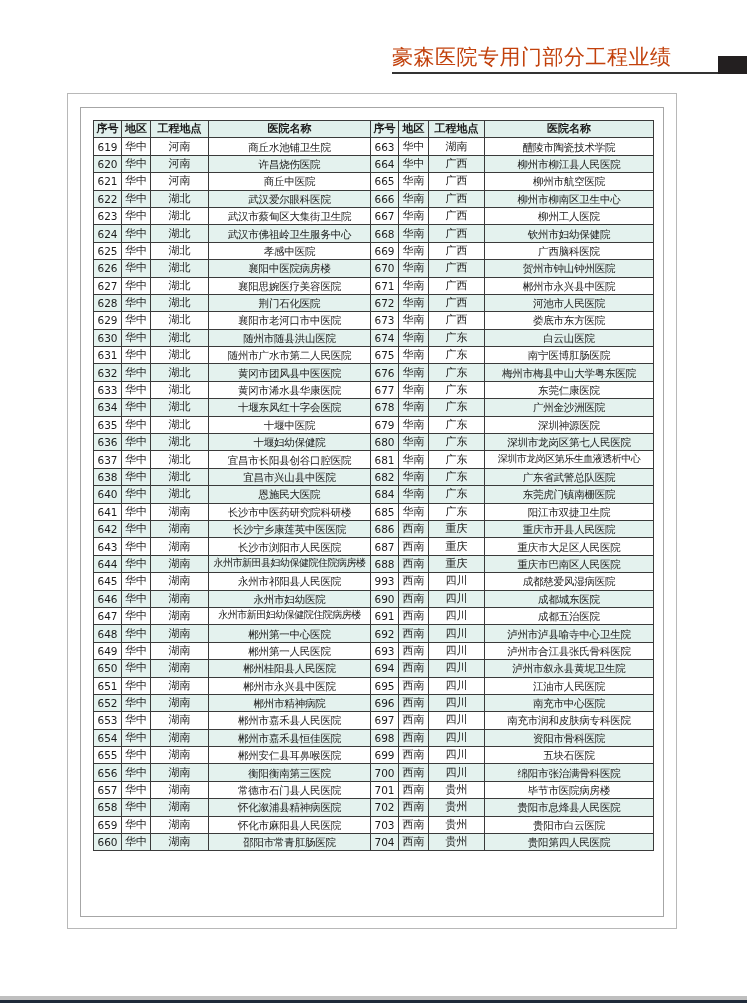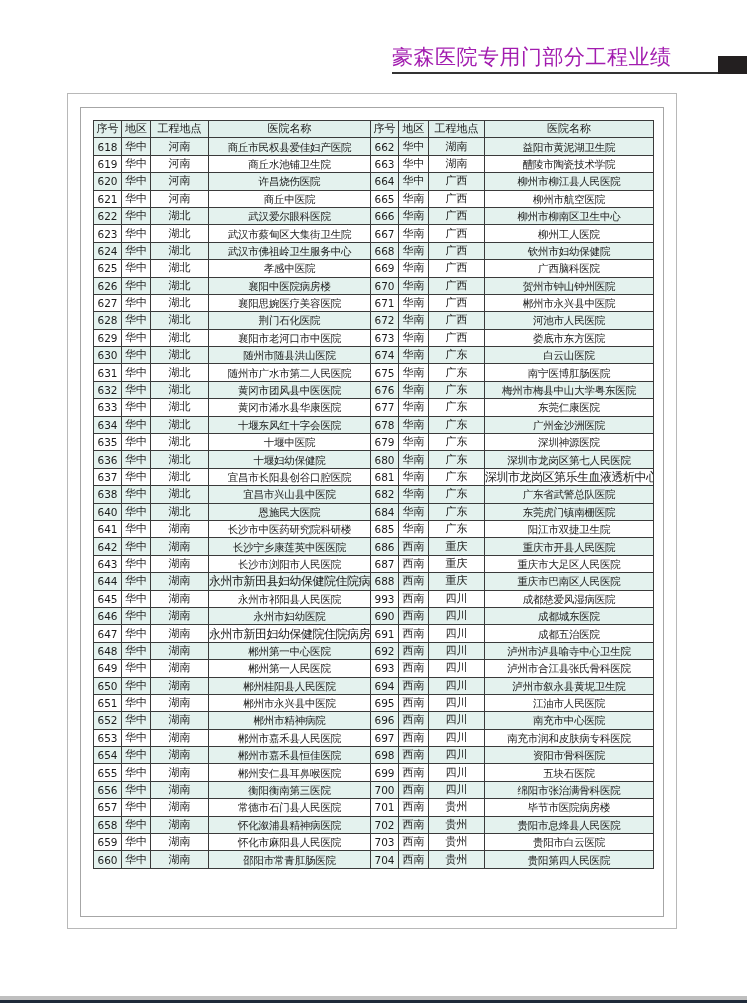--- a/index.html
+++ b/index.html
@@ -1,31 +1,31 @@
 <!DOCTYPE html>
 <html><head>
 <meta charset="utf-8">
 <style>
   html, body { margin:0; padding:0; }
   body { width:747px; height:1003px; background:#ffffff; position:relative; overflow:hidden;
          font-family:"DejaVu Sans", "Liberation Sans", sans-serif; }
   .title-wrap { position:absolute; left:392px; top:40px; width:355px; height:34px; }
-  .title-text { position:absolute; left:0; top:4px; font-size:21px; color:#a21caf; letter-spacing:0.5px; white-space:nowrap; line-height:26px; }
+  .title-text { position:absolute; left:0; top:4px; font-size:21px; color:#c2410c; letter-spacing:0.5px; white-space:nowrap; line-height:26px; }
   .title-underline { position:absolute; left:0; top:32px; width:326px; height:2px; background:#333; }
   .title-block { position:absolute; left:326px; top:16px; width:29px; height:18px; background:#231f20; }
   .frame-outer { position:absolute; left:67px; top:93px; width:610px; height:836px; border:1px solid #b8b8b8; box-sizing:border-box; }
   .frame-inner { position:absolute; left:80px; top:107px; width:584px; height:810px; border:1px solid #a6a6a6; box-sizing:border-box; }
   table.records { position:absolute; left:93px; top:120px; border-collapse:collapse; table-layout:fixed; width:560px; }
   table.records td, table.records th { border:1px solid #3a3a3a; height:16.4px; padding:0; font-size:11px; line-height:16px;
       text-align:center; white-space:nowrap; overflow:hidden; color:#1a1a1a; font-weight:normal; }
-  table.records tr.hdr th { background:#e1f0ec; }
+  table.records tr.hdr th { background:#e1f0ec;font-weight:bold; }
   table.records tr.shade td { background:#e4f2ee; }
   table.records td.no { font-size:10.5px; }
   table.records td.name { font-size:10.5px; letter-spacing:-0.2px; }
-  table.records td.name.long { font-size:12px; letter-spacing:-0.5px; }
+  table.records td.name.long { font-size:10px; letter-spacing:-0.5px;font-family:Liberation Mono, monospace; }
   table.records .sep { border-left:1.5px solid #3a3a3a; }
   .bottom-bar { position:absolute; left:0; top:996px; width:747px; height:4px; background:#bfbfbf; }
   .bottom-bar2 { position:absolute; left:0; top:1000px; width:747px; height:3px; background:#1f2a3a; }
 </style>
 </head>
 <body>
 
 <div class="title-wrap">
   <div class="title-text">豪森医院专用门部分工程业绩</div>
   <div class="title-underline"></div>
@@ -52,30 +52,20 @@
       <th>地区</th>
       <th>工程地点</th>
       <th>医院名称</th>
       <th class="sep">序号</th>
       <th>地区</th>
       <th>工程地点</th>
       <th>医院名称</th>
     </tr>
   </thead>
   <tbody id="table-body">
-      <tr class="shade">
-        <td class="no">618</td>
-        <td>华中</td>
-        <td>河南</td>
-        <td class="name">商丘市民权县爱佳妇产医院</td>
-        <td class="no sep">662</td>
-        <td>华中</td>
-        <td>湖南</td>
-        <td class="name">益阳市黄泥湖卫生院</td>
-      </tr>
       <tr>
         <td class="no">619</td>
         <td>华中</td>
         <td>河南</td>
         <td class="name">商丘水池铺卫生院</td>
         <td class="no sep">663</td>
         <td>华中</td>
         <td>湖南</td>
         <td class="name">醴陵市陶瓷技术学院</td>
       </tr>

